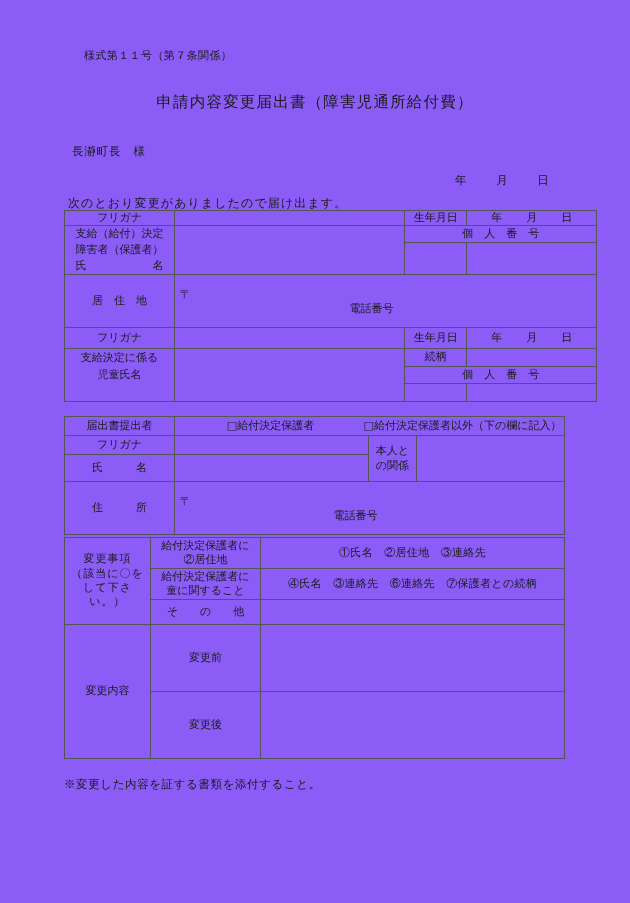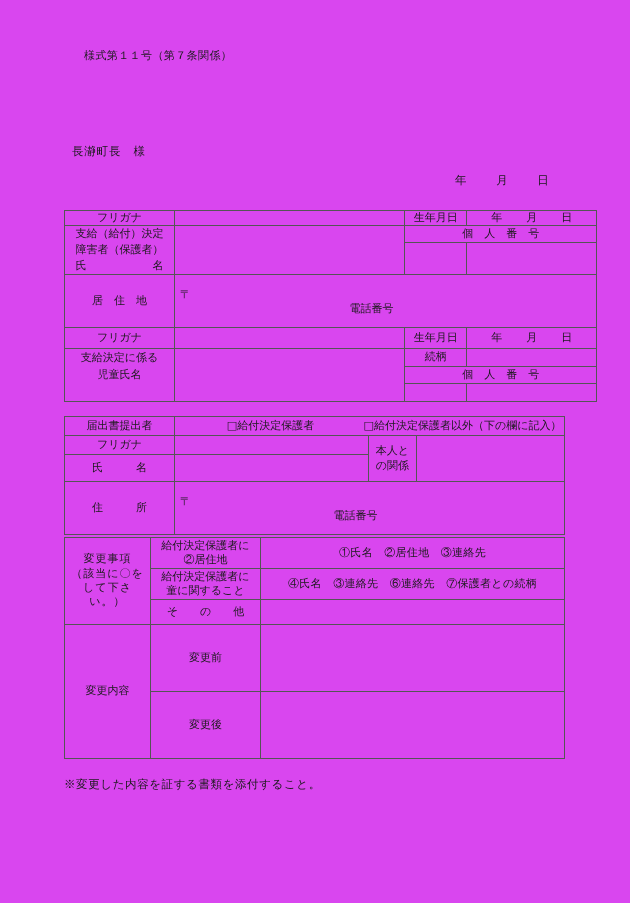--- a/index.html
+++ b/index.html
@@ -8,21 +8,21 @@
     background: #ffffff;
   }
   body {
     font-family: "DejaVu Serif", "Liberation Serif", serif;
     color: #1a1a1a;
   }
   #page {
     position: relative;
     width: 630px;
     height: 903px;
-    background: #d946ef;
+    background: #8b5cf6;
     overflow: hidden;
   }
 
   
   .form-no {
     position: absolute;
     left: 84px;
     top: 48px;
     font-size: 11px;
     letter-spacing: 0.4px;
@@ -123,29 +123,31 @@
   .change-items { text-align: left; padding-left: 6px; letter-spacing: 0.3px; }
   .vcenter-label { letter-spacing: 1px; }
 </style>
 </head>
 <body>
 
 <div id="page">
 
   <div class="form-no">様式第１１号（第７条関係）</div>
 
+  <div class="doc-title">申請内容変更届出書（障害児通所給付費）</div>
 
   <div class="addressee">長瀞町長　様</div>
 
   <div class="date-line">
     <span class="ymd-y">年</span>
     <span class="ymd-m">月</span>
     <span class="ymd-d">日</span>
   </div>
 
+  <div class="intro">次のとおり変更がありましたので届け出ます。</div>
 
   <table class="grid t1">
     <colgroup>
       <col style="width:110px">
       <col style="width:18px">
         <col style="width:18px">
         <col style="width:18px">
         <col style="width:18px">
       <col style="width:18px">
         <col style="width:18px">

